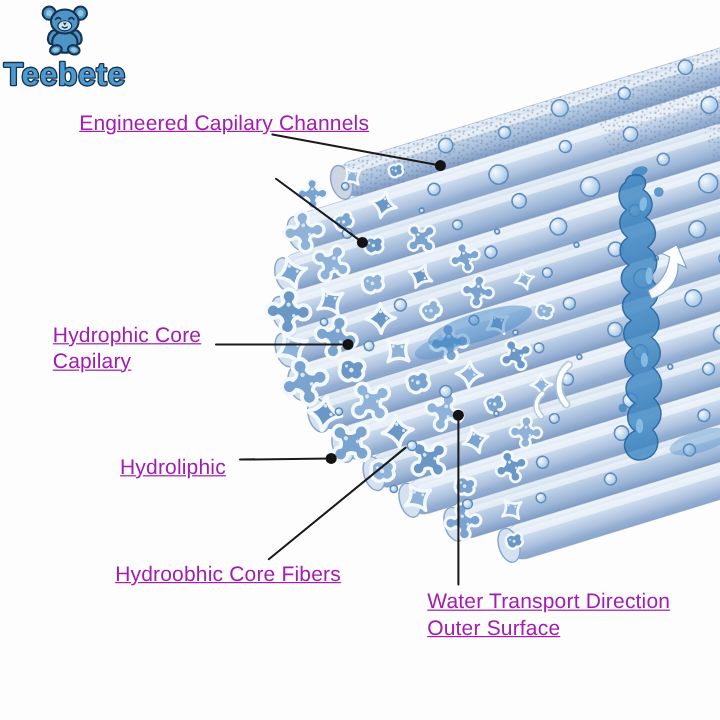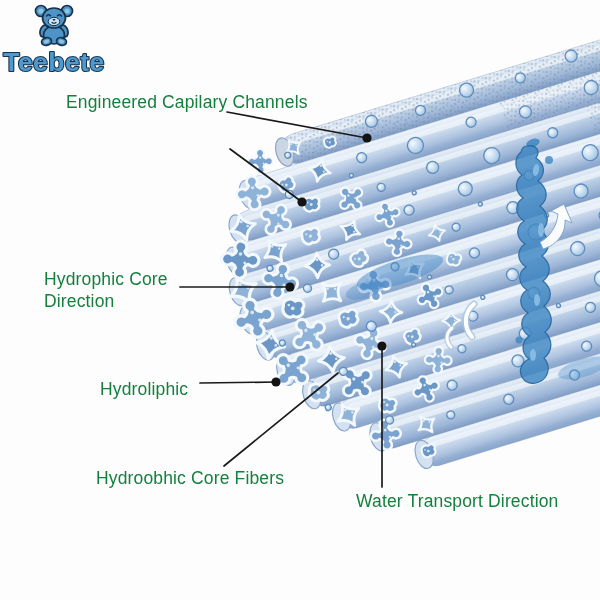--- a/index.html
+++ b/index.html
@@ -5,21 +5,21 @@
   html,body{margin:0;padding:0;background:#ffffff;}
   .stage{
     position:relative;width:600px;height:600px;overflow:hidden;
     background:#fdfdfe;
     font-family:"Liberation Sans",sans-serif;
   }
   .stage svg{position:absolute;left:0;top:0;}
   .lbl{
     position:absolute;
     font:400 17.5px/21.5px "Liberation Sans",sans-serif;
-    color:#15803d;letter-spacing:.15px;white-space:nowrap;
+    color:#a21caf;letter-spacing:.15px;white-space:nowrap;text-decoration:underline;
   }
   .logo-svg{position:absolute;left:486px;top:519px;}
   .logo-text{
     font-family:"Liberation Sans",sans-serif;font-weight:bold;font-size:26.5px;
     fill:#4e9ace;stroke:#16324e;stroke-width:2.2px;paint-order:stroke;
     stroke-linejoin:round;letter-spacing:.5px;
   }
   .sA{fill:#7aa3cf}.sB{fill:#8fb2d8}.sC{fill:#6b97c6}
 </style>
 </head>
@@ -298,29 +298,30 @@
       <circle cx="290" cy="287" r="4.6"></circle>
       <circle cx="276" cy="382" r="4.6"></circle>
       <circle cx="382" cy="346" r="4.6"></circle>
     </g>
   </svg>
 
   <div class="lbl" style="left:66px;top:92px">Engineered Capilary Channels</div>
 
   <div class="lbl" style="left:44px;top:269px">
     <div>Hydrophic Core</div>
-    <div>Direction</div>
+    <div>Capilary</div>
   </div>
 
   <div class="lbl" style="left:100px;top:379px">Hydroliphic</div>
 
   <div class="lbl" style="left:96px;top:468px">Hydroobhic Core Fibers</div>
 
   <div class="lbl" style="left:356px;top:491px">
     <div>Water Transport Direction</div>
+    <div>Outer Surface</div>
   </div>
 
   <svg class="logo-svg" width="110" height="80" viewBox="0 0 110 80">
     <g transform="translate(54 27)" fill="#4e94c6" stroke="#16324e" stroke-width="1.7">
       <circle cx="-13" cy="-16" r="5.5"></circle>
         <circle cx="13" cy="-16" r="5.5"></circle>
       <circle cx="-13" cy="-16" r="2.6" fill="#8ec4de" stroke="none"></circle>
       <circle cx="13" cy="-16" r="2.6" fill="#8ec4de" stroke="none"></circle>
       <ellipse cx="-10" cy="4" rx="3.8" ry="6" transform="rotate(18 -10 4)"></ellipse>
       <ellipse cx="10" cy="4" rx="3.8" ry="6" transform="rotate(-18 10 4)"></ellipse>

